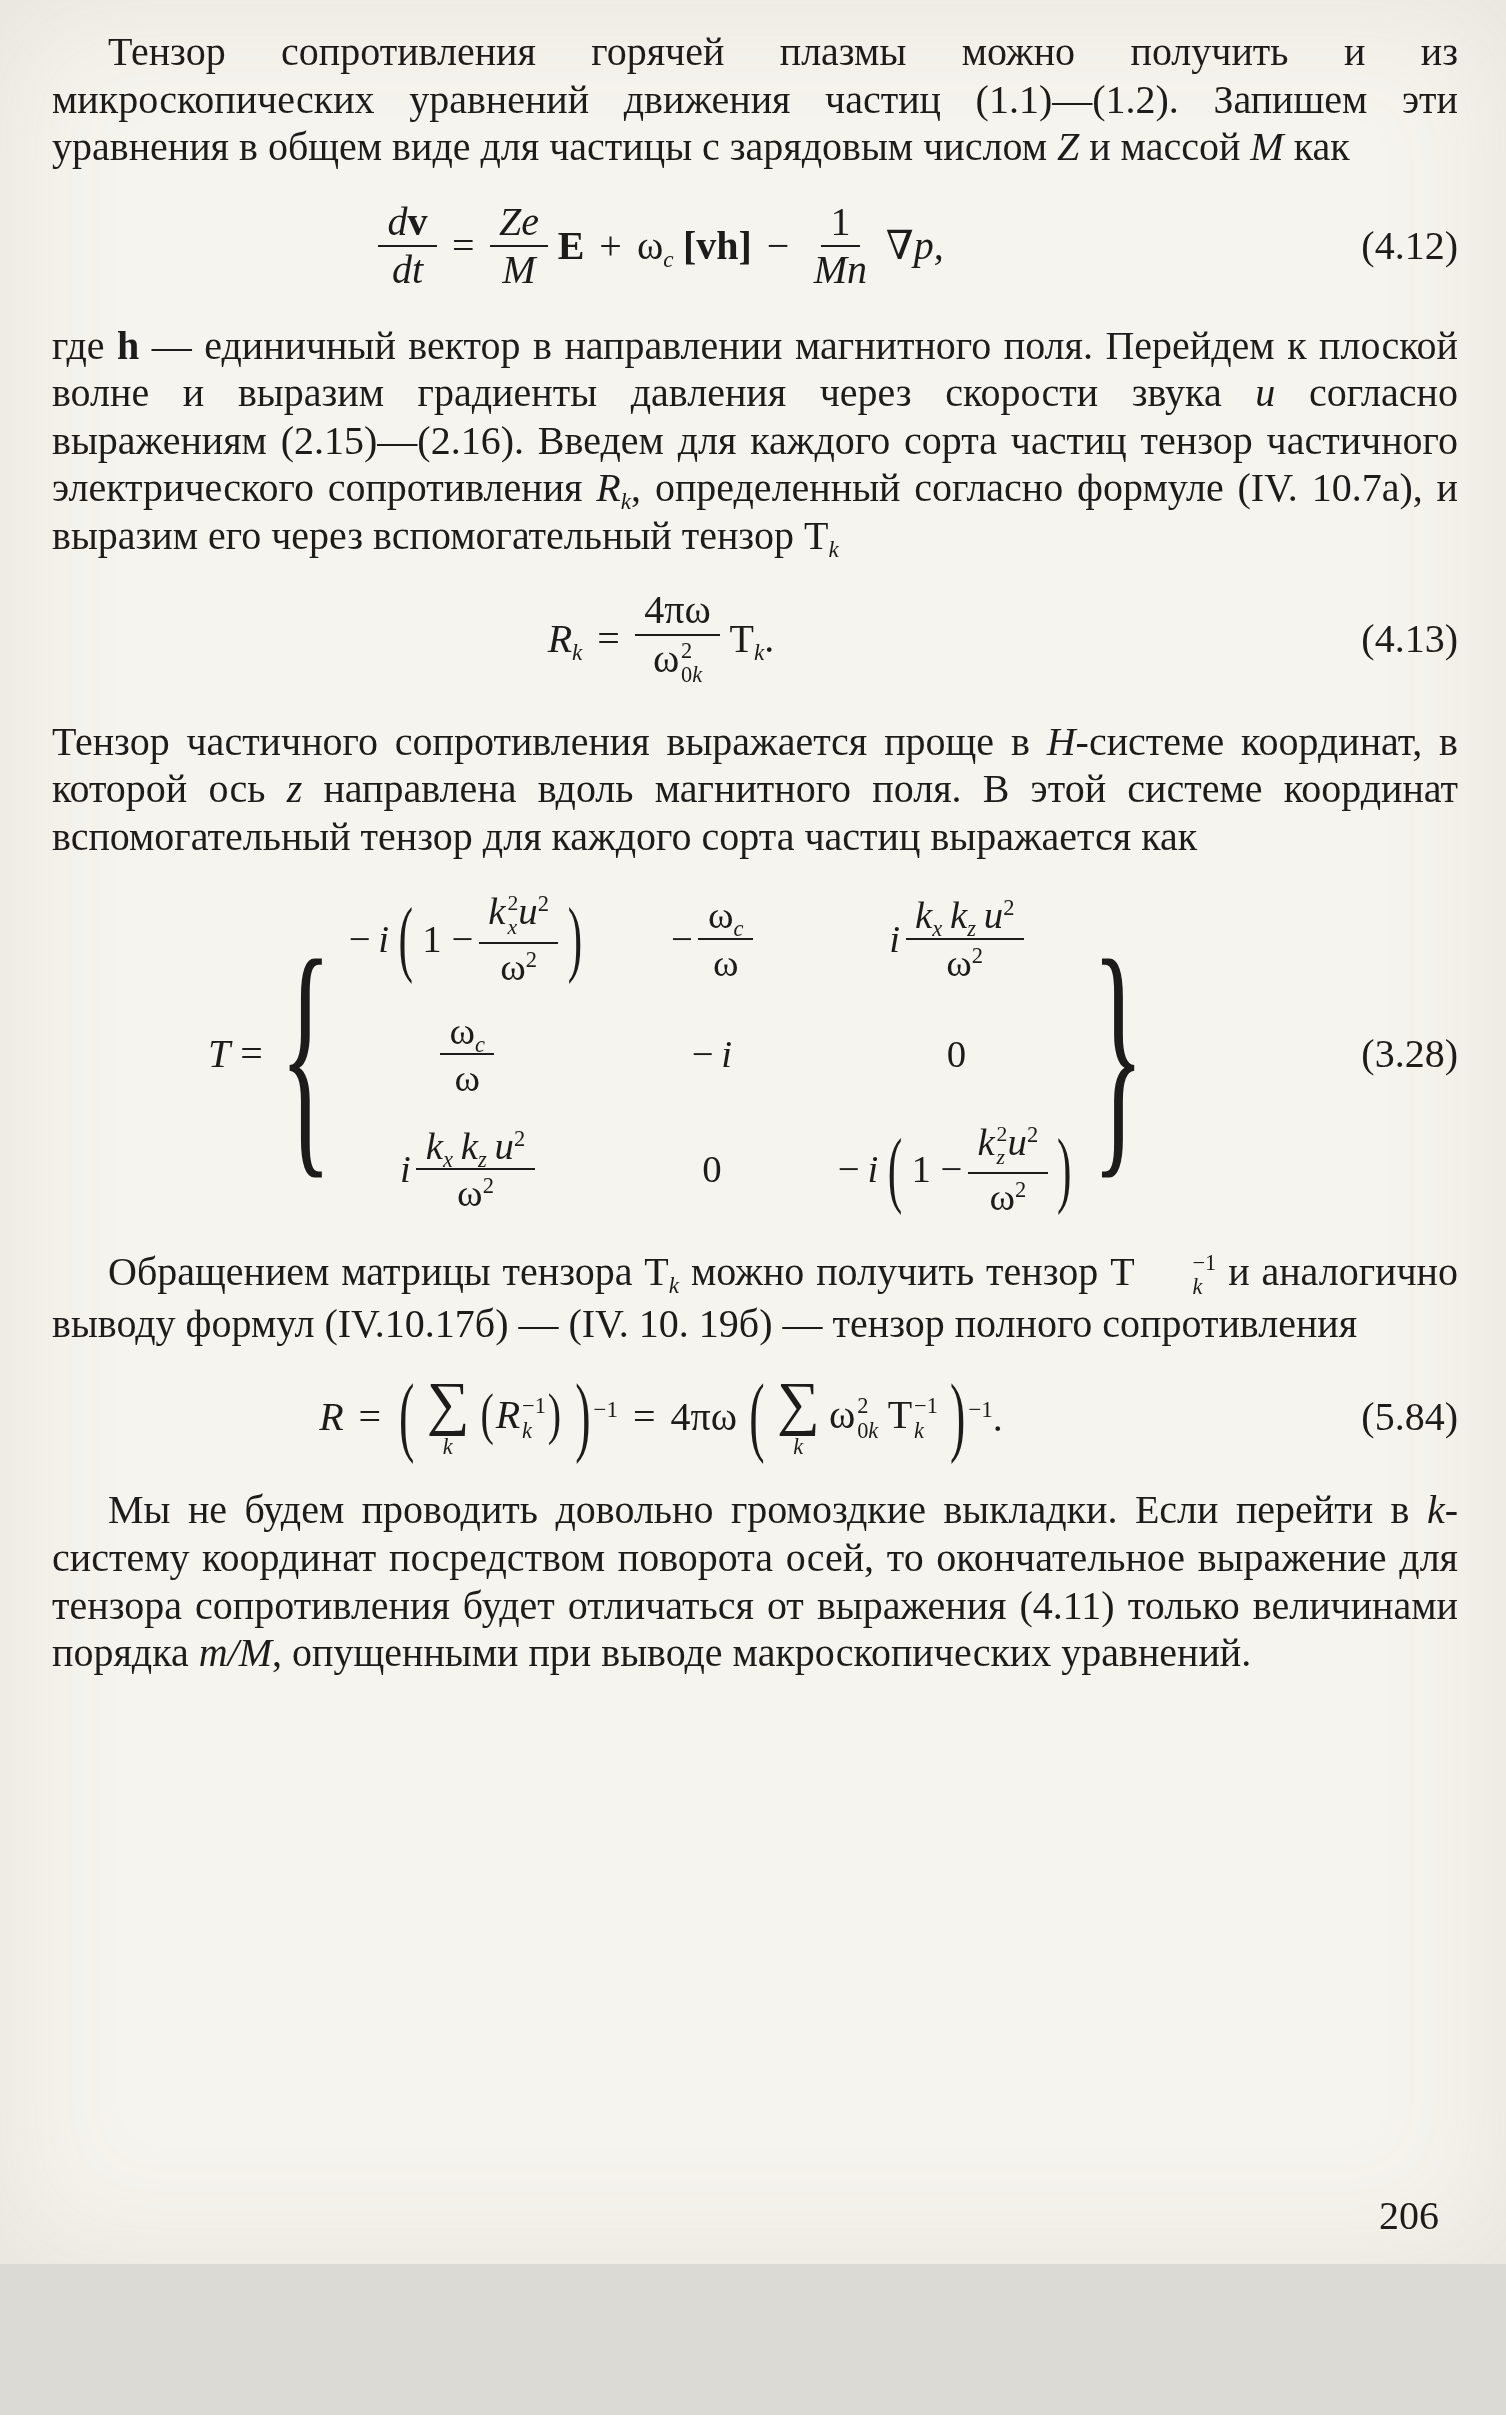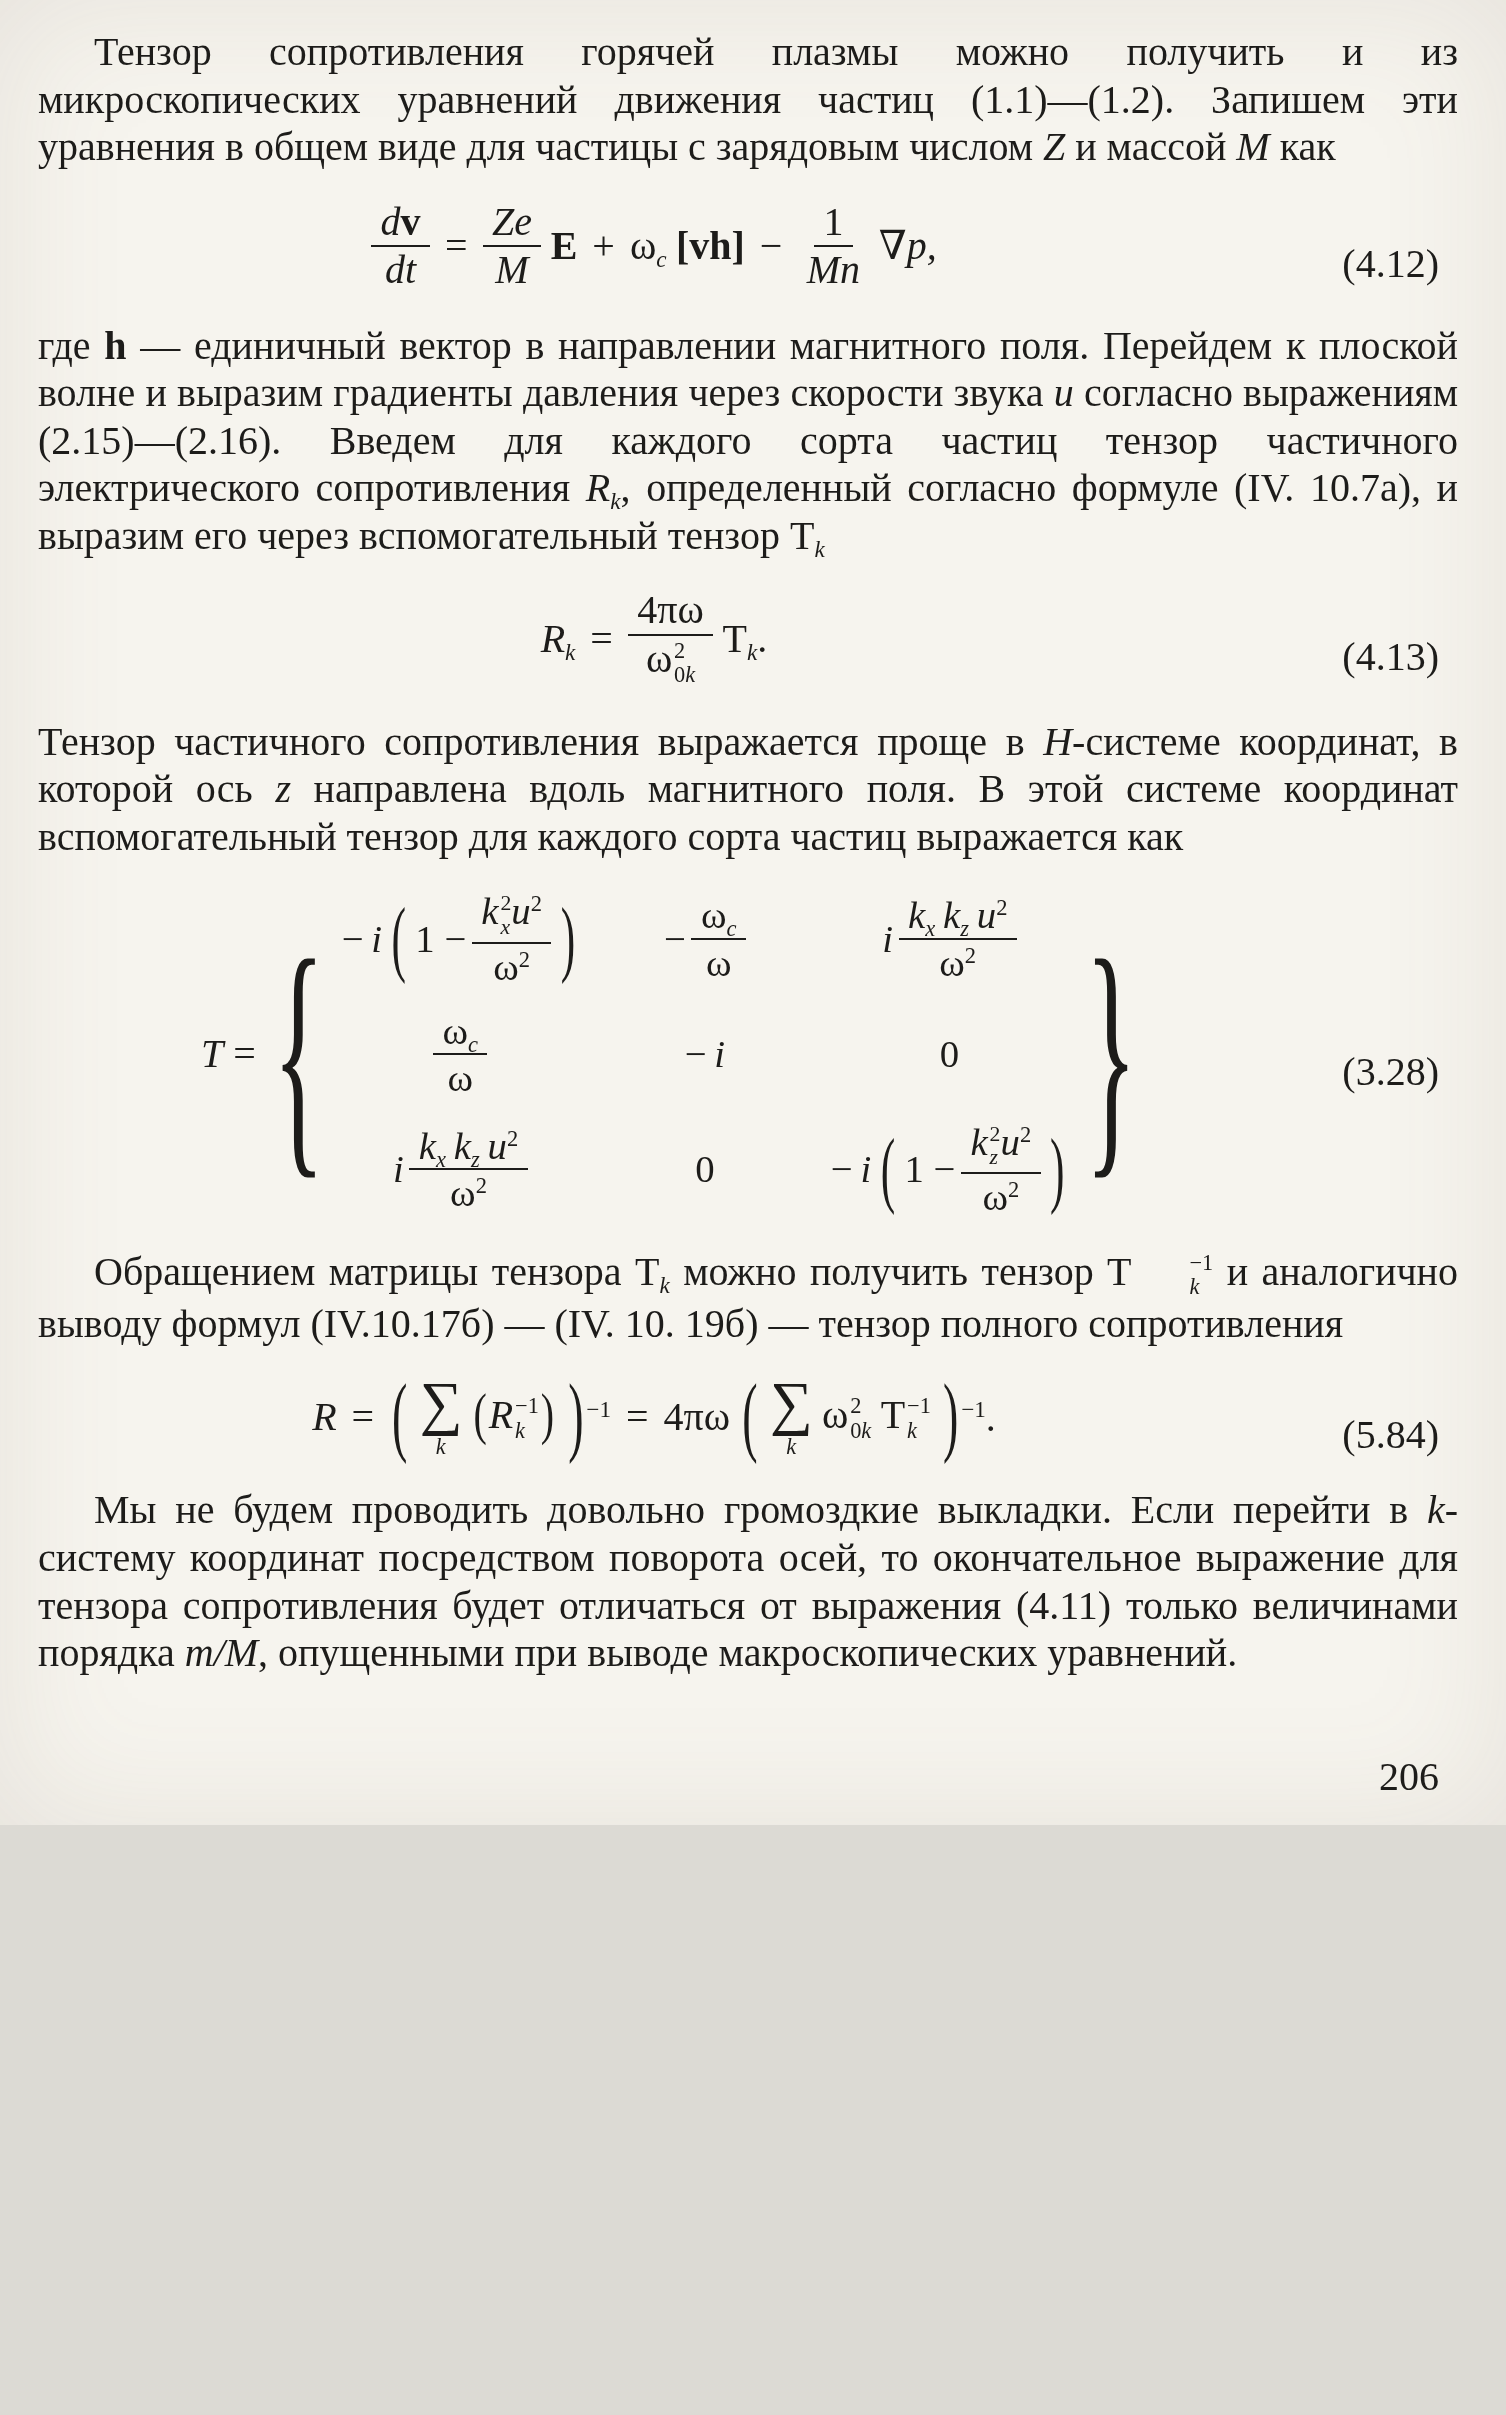--- a/index.html
+++ b/index.html
@@ -1,38 +1,38 @@
 <!DOCTYPE html>
 <html lang="ru" style="--paper: #f6f4ee; --ink: #1d1c1a;font-size:15px"><head>
 <meta charset="utf-8">
 <style>
   * { margin:0; padding:0; box-sizing:border-box; }
   html, body { background:#dcdad4; }
   .page {
-    width:1507px; height:1825px; margin:0 auto; position:relative;
+    width:1507px; height:2264px; margin:0 auto; position:relative;
     background: var(--paper, #f6f4ee);
     color: var(--ink, #1d1c1a);
     font-family: "Liberation Serif", "DejaVu Serif", serif;
     font-size: 40px; line-height: 1.19;
-    padding: 28px 49px 28px 38px;
+    padding: 28px 49px 28px 52px;
     overflow: hidden;
     box-shadow: inset 0 0 132px rgba(120,110,90,0.12);
   }
   .para { text-align: justify; }
   .para.indent { text-indent: 56px; }
   i, .it { font-style: italic; }
   b { font-weight: bold; }
   sub { font-size: 0.58em; vertical-align: -0.35em; line-height: 0; }
   sup { font-size: 0.58em; vertical-align: 0.6em; line-height: 0; }
   .equation {
     display:flex; align-items:center; justify-content:center;
     position:relative; margin: 28px 0; padding-right: 188px; min-height: 66px;
   }
   .eq-body { display:inline-flex; align-items:center; gap: 9.4px; white-space: nowrap; }
-  .eq-tag { position:absolute; right: 19px; top: 50%; transform: translateY(-50%); margin-top: 18px; }
+  .eq-tag { position:absolute; right: 0; top: 50%; transform: translateY(-50%); }
   .frac { display:inline-flex; flex-direction:column; align-items:center; vertical-align: middle; }
   .frac .num, .frac .den { padding: 2.8px 9.4px; line-height: 1.02; text-align:center; white-space:nowrap; }
   .frac .num { border-bottom: 2.8px solid var(--ink, #1d1c1a); text-align: right; }
   .op { padding: 0 5.6px; }
   .tok { display:inline; white-space:nowrap; }
   .ss {
     display:inline-flex; flex-direction:column; align-items:flex-start;
     font-size:0.56em; line-height:1.08; vertical-align:middle; margin-left:1.9px;
   }
   .sum { display:inline-flex; flex-direction:column; align-items:center; vertical-align:middle; line-height:1; }

